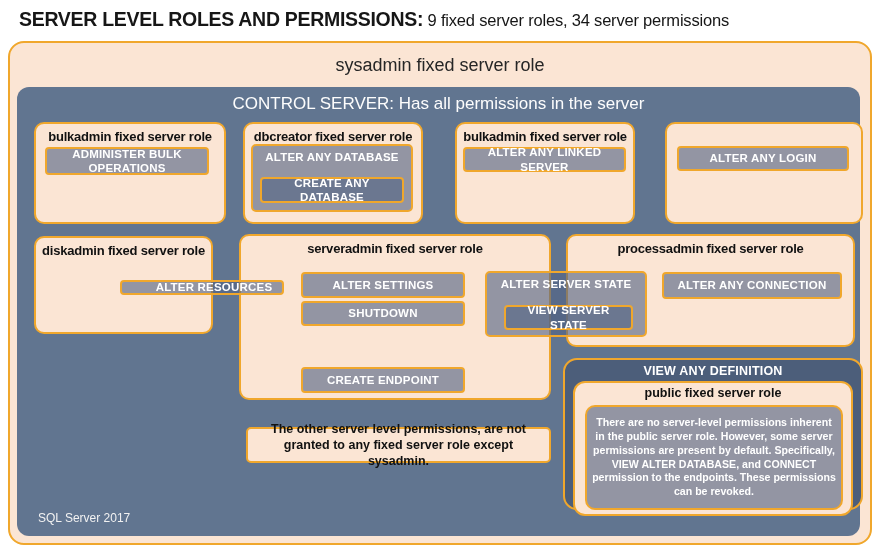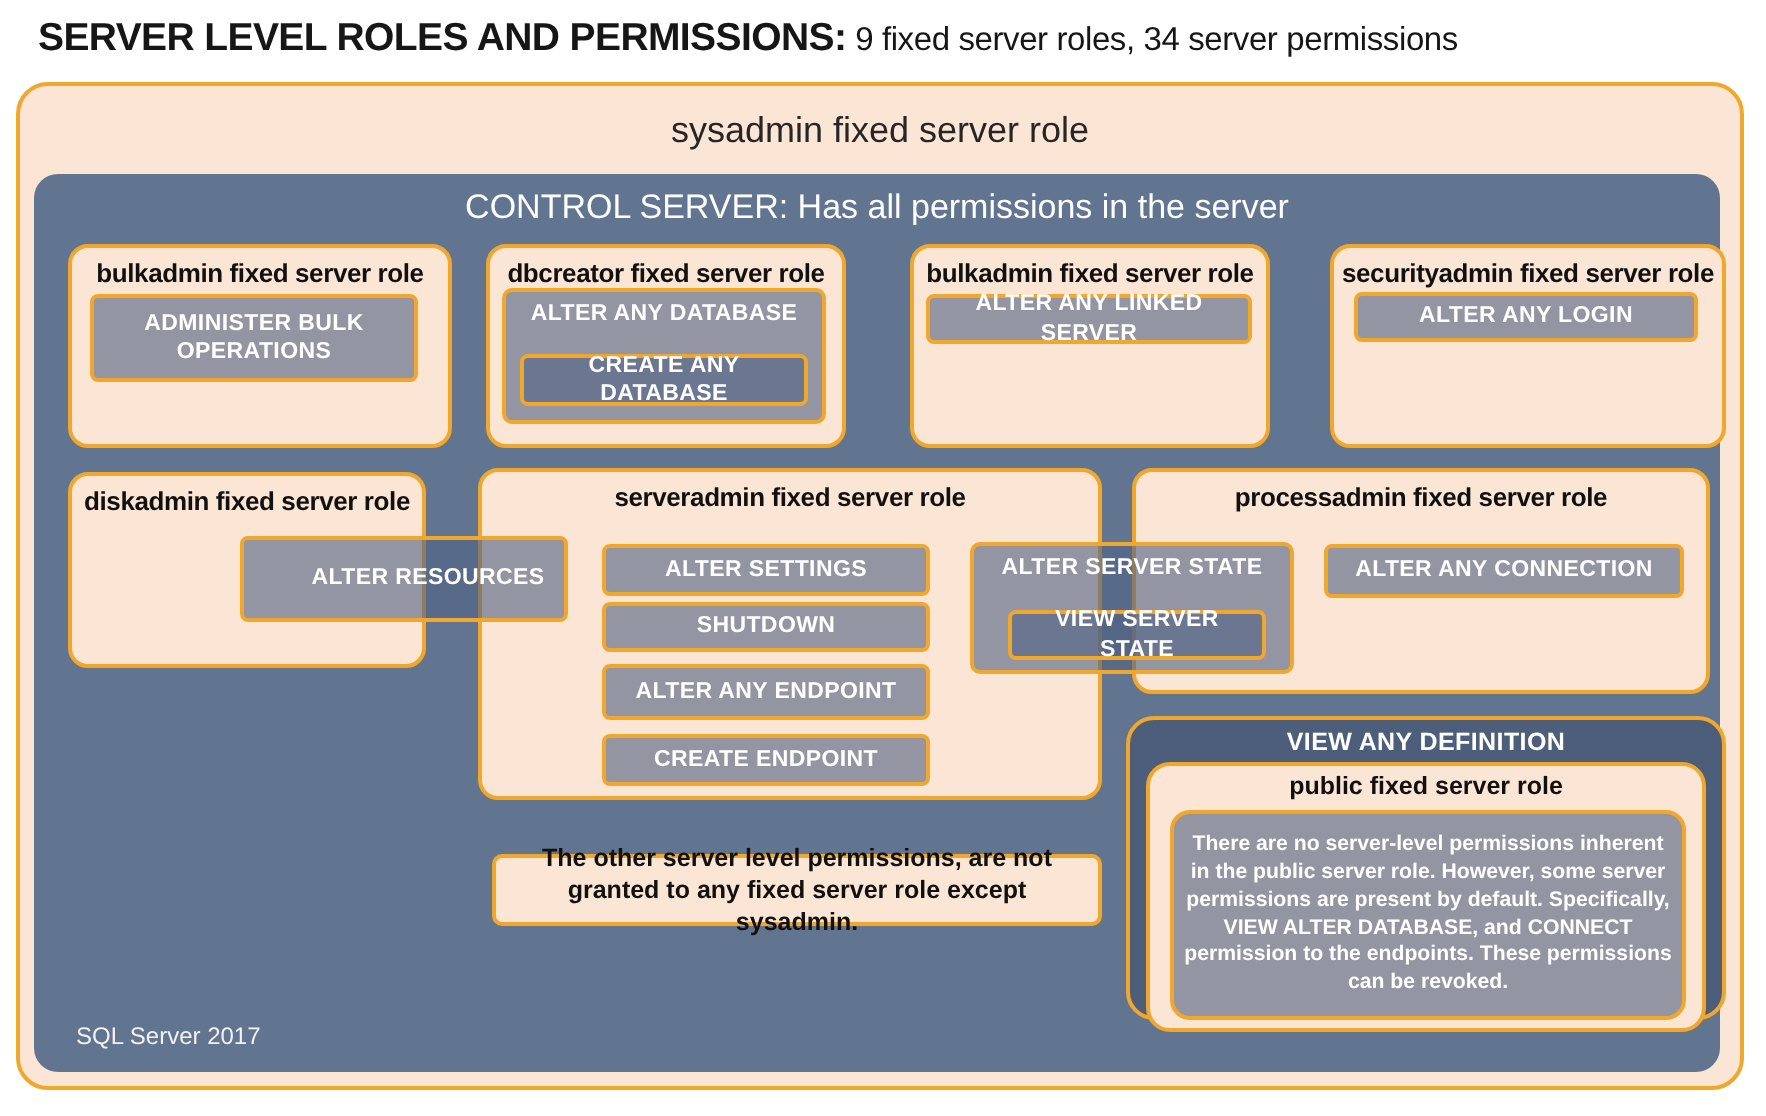--- a/index.html
+++ b/index.html
@@ -92,51 +92,49 @@
   </div>
 
   <div id="sysadmin-box" class="abs">
     <div id="sysadmin-title" class="abs">sysadmin fixed server role</div>
 
     <div id="control-box" class="abs" style="left:7px;top:44px;">
       <div id="control-title" class="abs">CONTROL SERVER: Has all permissions in the server</div>
 
       <div class="rolebox" style="left:17px;top:35px;width:188px;height:98px;">
         <div class="rtitle">bulkadmin fixed server role</div>
-        <div class="perm" style="left:9px;top:23px;width:164px;height:44px;">ADMINISTER BULK OPERATIONS</div>
+        <div class="perm" style="left:9px;top:23px;width:164px;height:28px;">ADMINISTER BULK OPERATIONS</div>
       </div>
 
       <div class="rolebox" style="left:226px;top:35px;width:176px;height:98px;">
         <div class="rtitle">dbcreator fixed server role</div>
         <div class="perm-container" style="left:6px;top:20px;width:162px;height:68px;">
           <div class="clabel">ALTER ANY DATABASE</div>
           <div class="perm nested" style="left:7px;top:31px;width:144px;height:26px;">CREATE ANY DATABASE</div>
         </div>
       </div>
 
       <div class="rolebox" style="left:438px;top:35px;width:176px;height:98px;">
         <div class="rtitle">bulkadmin fixed server role</div>
         <div class="perm" style="left:6px;top:23px;width:163px;height:25px;">ALTER ANY LINKED SERVER</div>
       </div>
 
       <div class="rolebox" style="left:648px;top:35px;width:194px;height:98px;">
-        <div class="rtitle">securityadmin fixed server role</div>
         <div class="perm" style="left:10px;top:22px;width:172px;height:25px;">ALTER ANY LOGIN</div>
       </div>
 
       <div class="rolebox" style="left:17px;top:149px;width:175px;height:94px;">
         <div class="rtitle">diskadmin fixed server role</div>
-        <div class="perm" style="left:84px;top:30px;width:164px;height:43px;padding-left:28px;">ALTER RESOURCES</div>
+        <div class="perm" style="left:84px;top:42px;width:164px;height:15px;padding-left:28px;">ALTER RESOURCES</div>
       </div>
 
       <div class="rolebox" style="left:222px;top:147px;width:308px;height:162px;">
         <div class="rtitle">serveradmin fixed server role</div>
         <div class="perm" style="left:60px;top:36px;width:164px;height:26px;">ALTER SETTINGS</div>
         <div class="perm" style="left:60px;top:65px;width:164px;height:25px;">SHUTDOWN</div>
-        <div class="perm" style="left:60px;top:96px;width:164px;height:28px;">ALTER ANY ENDPOINT</div>
         <div class="perm" style="left:60px;top:131px;width:164px;height:26px;text-align:center;">CREATE ENDPOINT</div>
         <div class="perm-container" style="left:244px;top:35px;width:162px;height:66px;">
           <div class="clabel">ALTER SERVER STATE</div>
           <div class="perm nested" style="left:17px;top:32px;width:129px;height:25px;">VIEW SERVER STATE</div>
         </div>
       </div>
 
       <div class="rolebox" style="left:549px;top:147px;width:285px;height:109px;">
         <div class="rtitle">processadmin fixed server role</div>
         <div class="perm" style="left:94px;top:36px;width:180px;height:27px;">ALTER ANY CONNECTION</div>

